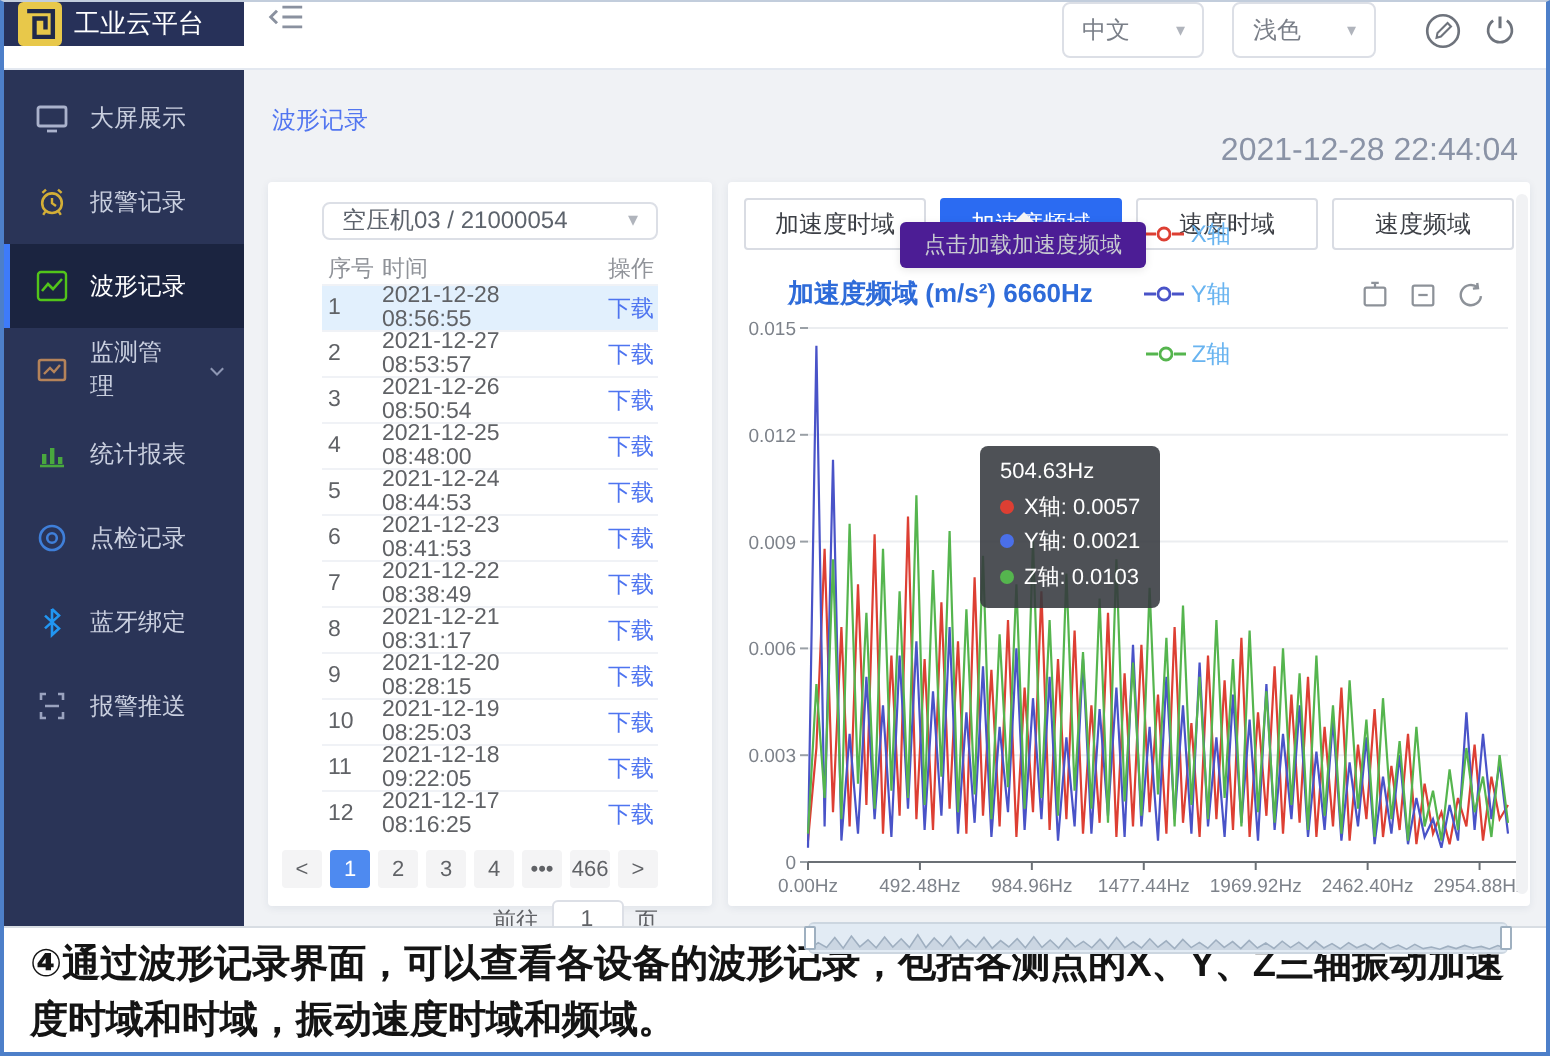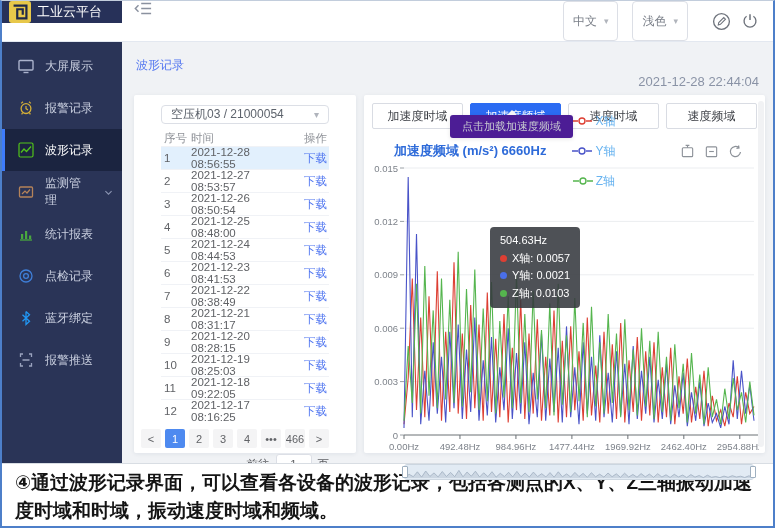--- a/index.html
+++ b/index.html
@@ -9,38 +9,38 @@
            display:flex; flex-direction:column; background:#f0f2f5; overflow:hidden; }
 
   
   .hdr { flex:0 0 34px; background:#fff; display:flex; align-items:flex-start; border-bottom:1px solid #e3e8f0; }
   .brand { width:120px; flex:0 0 120px; background:#273159; color:#fff; display:flex; align-items:center;
            gap:6px; padding:0 7px; font-size:13px; white-space:nowrap; }
   .brand svg { flex:0 0 auto; }
   .collapse { width:42px; display:flex; align-items:center; justify-content:center; color:#8a919f; cursor:pointer; }
   .hdr-sp { flex:1; }
   .hdr-right { display:flex; align-items:center; padding-right:14px; }
-  .hdr-select { border:1px solid #dcdfe6; border-radius:4px; height:40px; padding:0 9px; font-size:12px;
-                color:#7a7f88; display:flex; align-items:center; gap:7px; margin-right:14px; background:#fff; }
+  .hdr-select { border:1px solid #dcdfe6; border-radius:4px; height:28px; padding:0 9px; font-size:12px;
+                color:#7a7f88; display:flex; align-items:center; gap:23px; margin-right:14px; background:#fff; }
   .hdr-select .chev { font-size:9px; color:#b0b4bc; }
   .hdr-icon { color:#6e737c; margin-left:10px; display:flex; align-items:center; }
 
   
   .body-row { flex:1; display:flex; min-height:0; }
   aside { width:120px; flex:0 0 120px; background:#2a3457; padding-top:3px; }
   .side-item { height:42px; display:flex; align-items:center; gap:11px; padding:0 8px 0 13px;
                color:#c9cfdf; font-size:12px; border-left:3px solid transparent; cursor:pointer; }
   .side-item.active { background:#1b2440; border-left-color:#3e7bfa; color:#fff; }
   .side-item .sicon { width:16px; height:16px; flex:0 0 16px; }
   .side-item .subchev { margin-left:auto; width:11px; height:11px; color:#8d96b3; }
 
   .main { flex:1; display:flex; flex-direction:column; min-width:0; }
   .crumb { flex:0 0 26px; display:flex; align-items:center; padding:0 14px; font-size:12px; }
   .crumb-title { color:#5276f0; }
-  .crumb-time { margin-left:auto; color:#8a93a6; font-size:13px;margin-top:32px; }
+  .crumb-time { margin-left:auto; color:#8a93a6; font-size:16px;margin-top:32px; }
 
   .content { flex:1; display:flex; padding:6px 8px 10px 12px; gap:8px; min-height:0; }
   .panel { background:#fff; border-radius:2px; box-shadow:0 1px 4px rgba(30,50,90,.08); }
 
   
   .left-panel { width:222px; flex:0 0 222px; padding:10px 27px 6px; display:flex; flex-direction:column; }
   .select-box { height:28px; border:1px solid #dcdfe6; border-radius:4px; font-size:12px; color:#5d636c;
                 display:flex; align-items:center; justify-content:space-between; padding:0 9px; margin-bottom:7px; cursor:pointer; }
   .select-box .chev { color:#b0b4bc; font-size:10px; }
   .thead { display:flex; height:25px; align-items:center; color:#909399; font-size:11.5px; }

